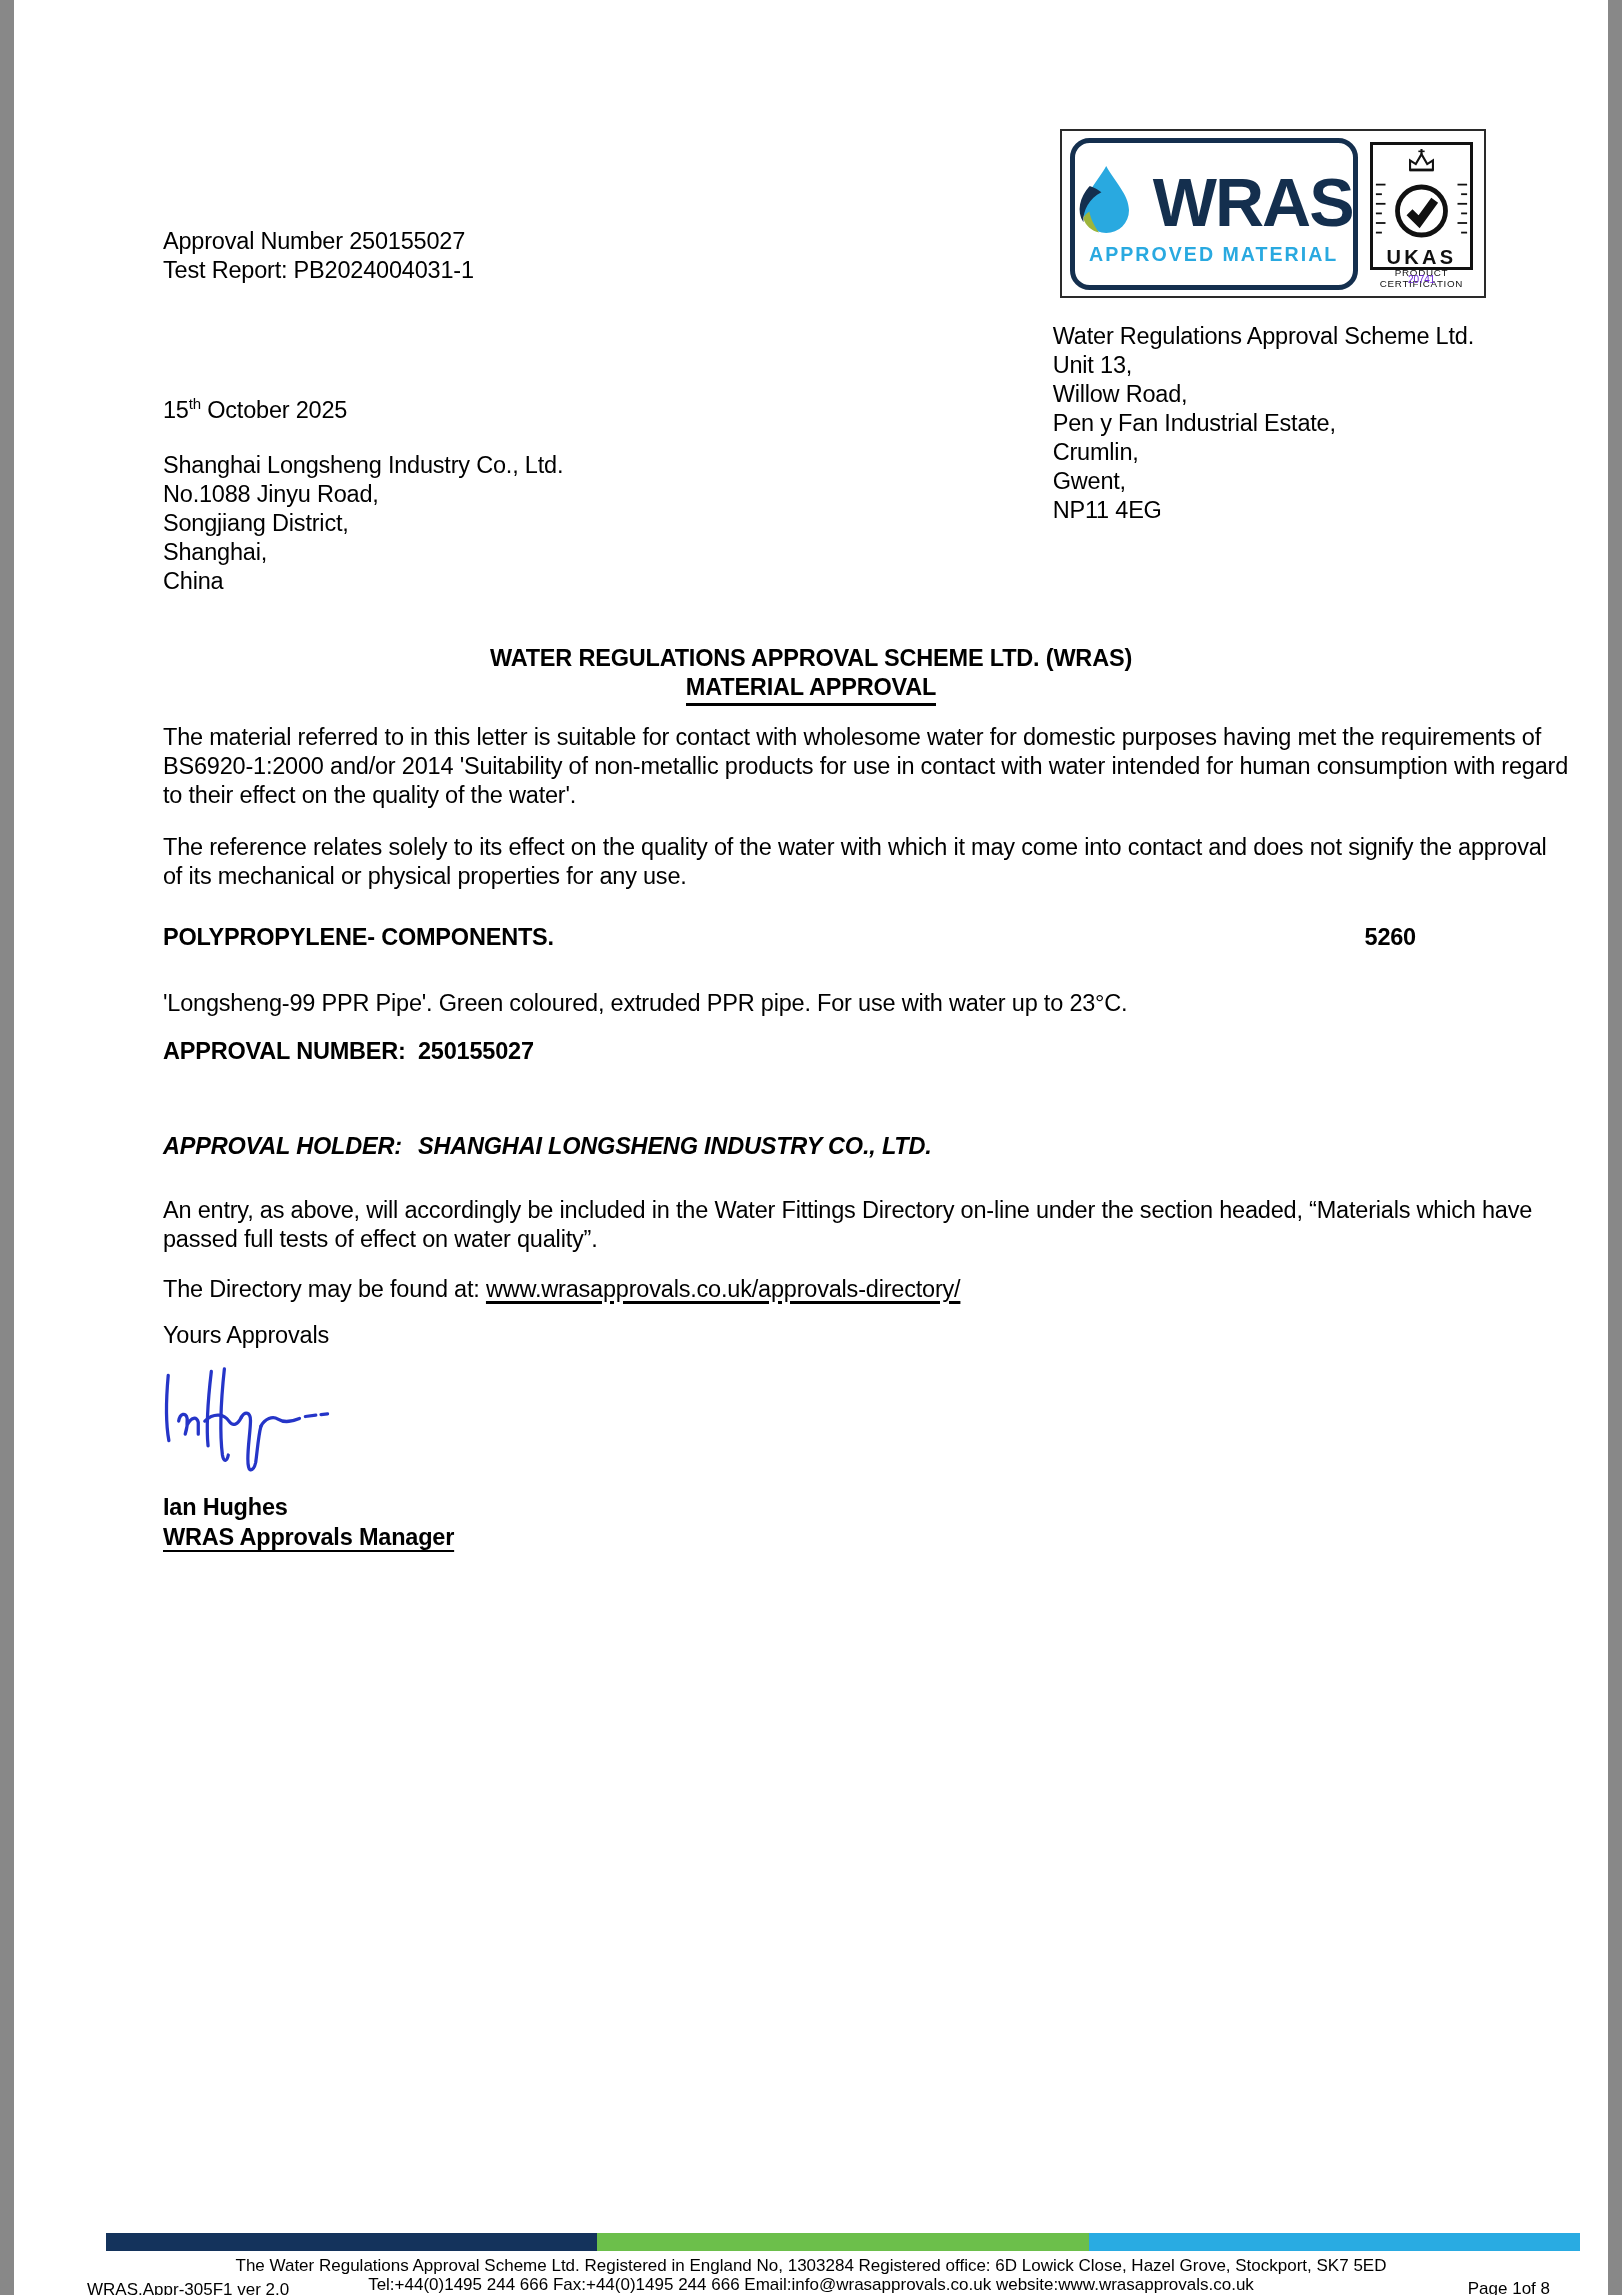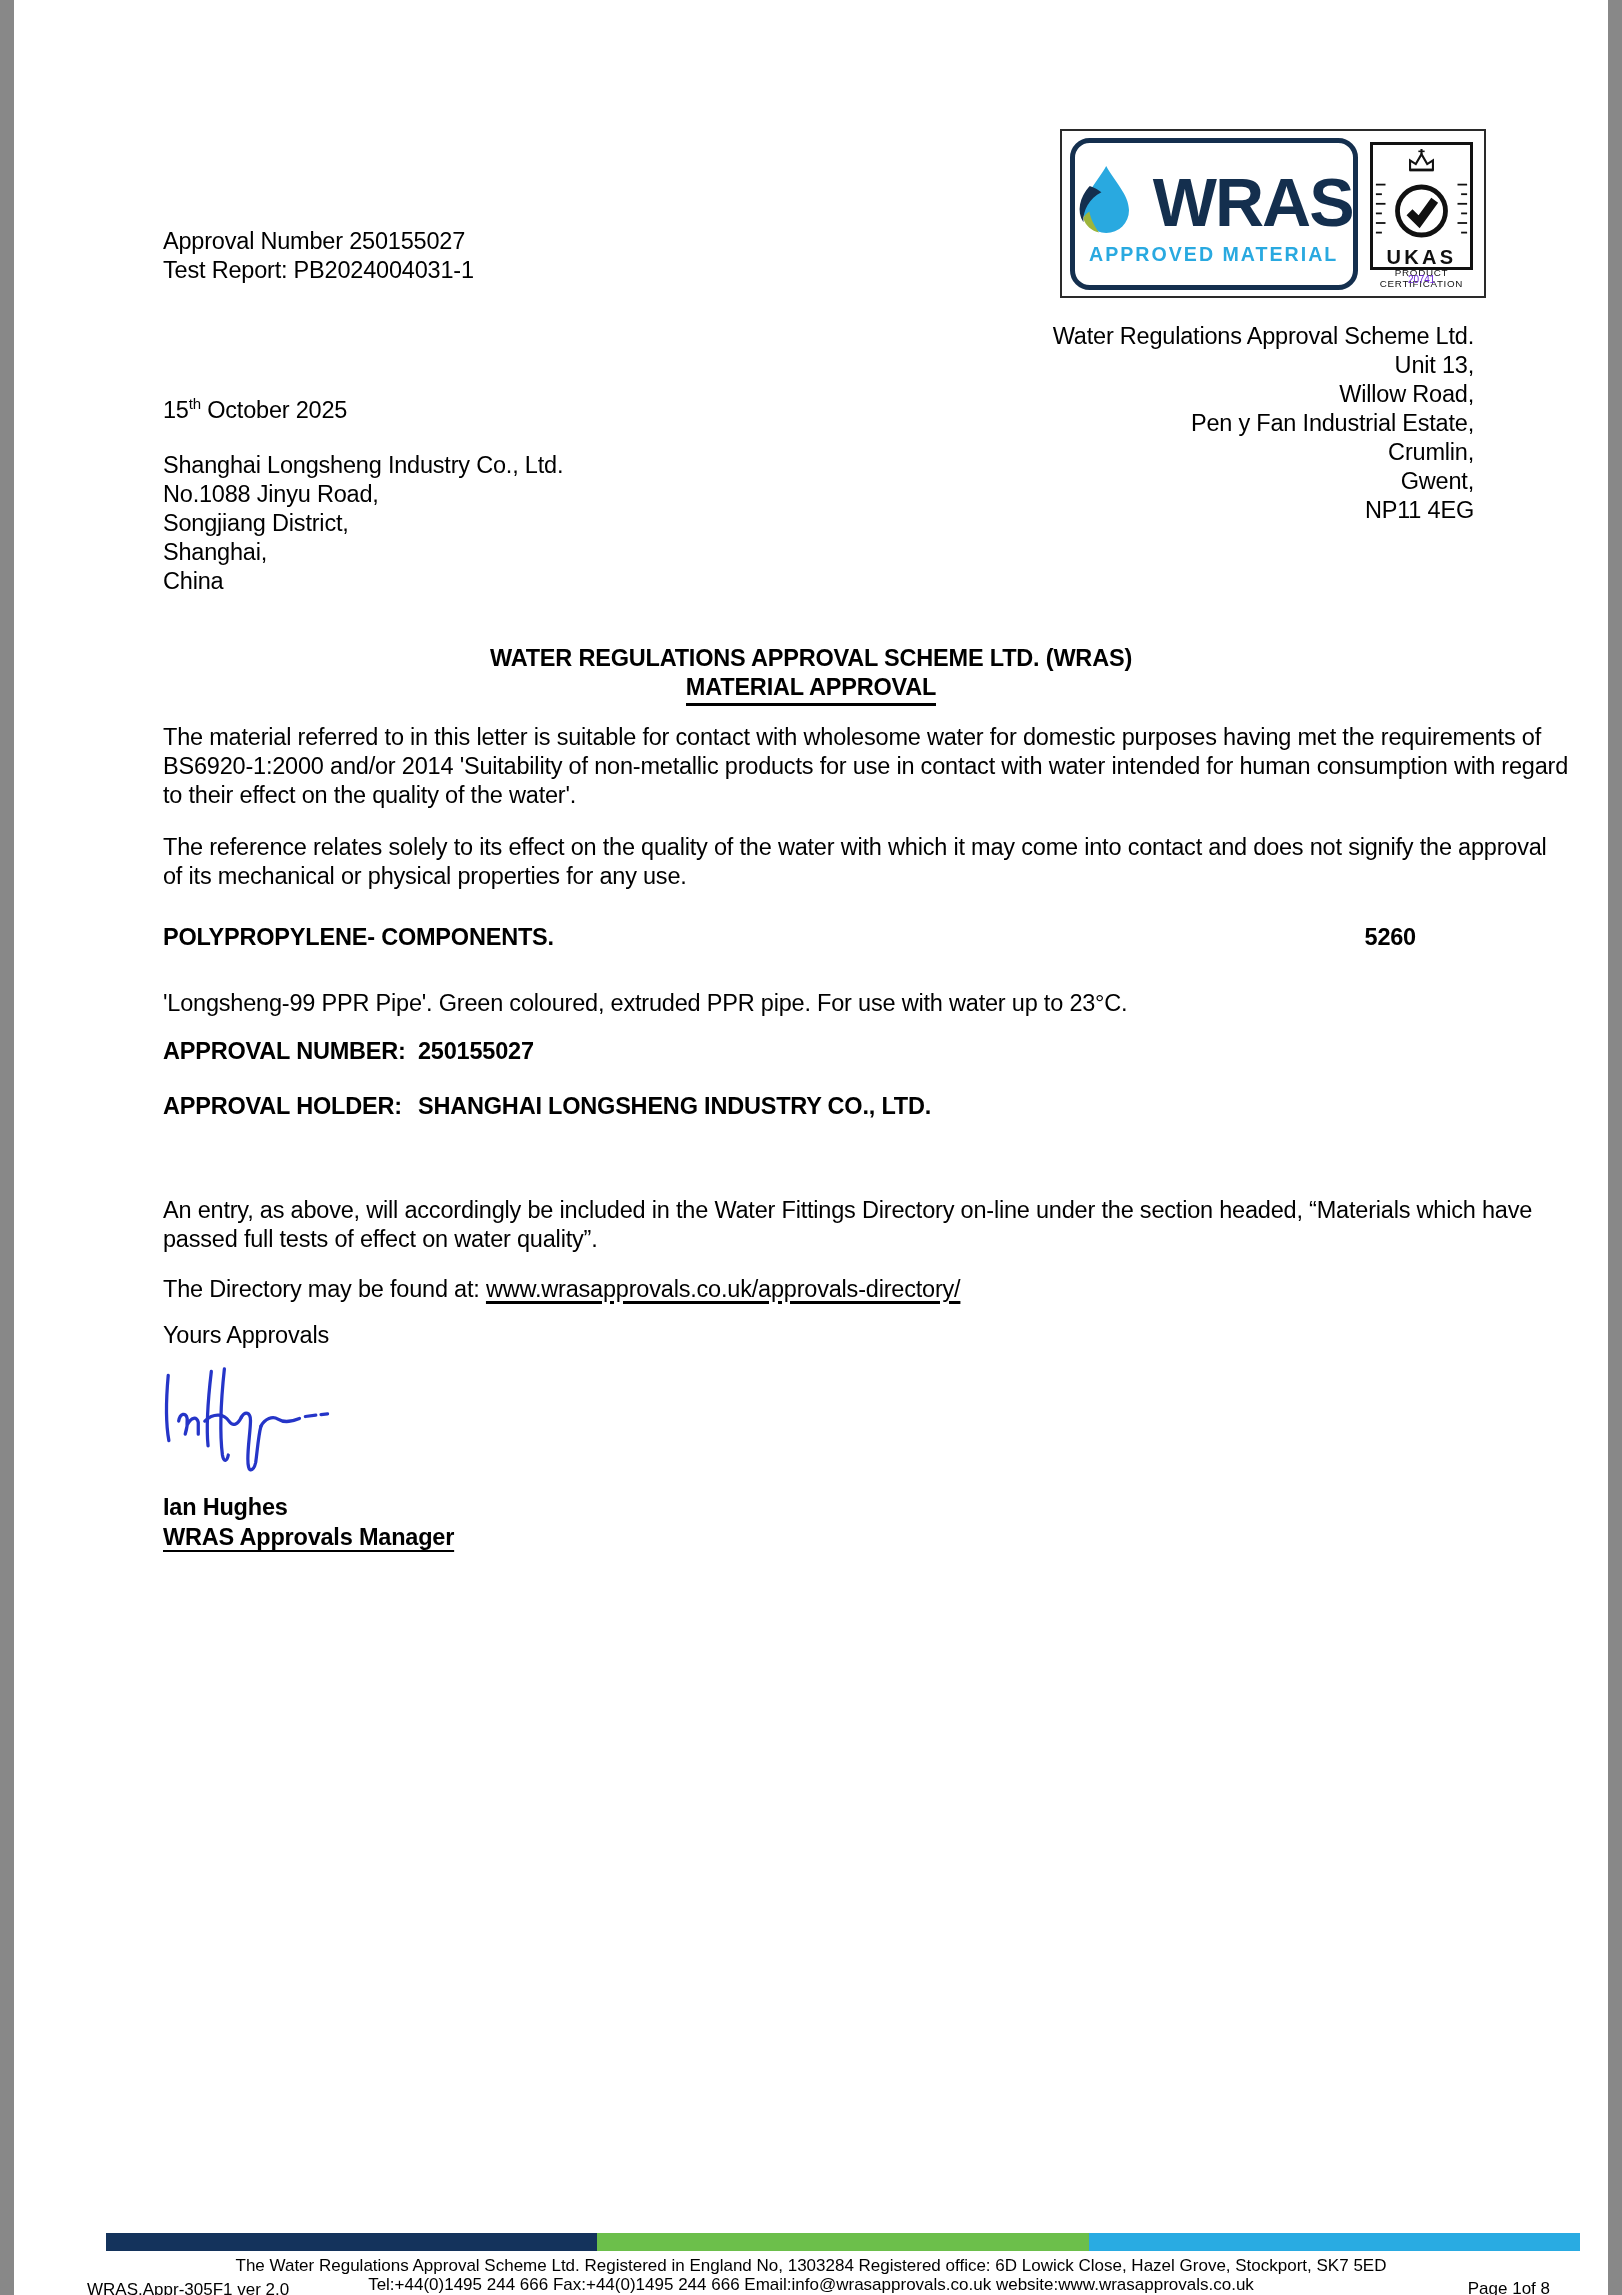--- a/index.html
+++ b/index.html
@@ -45,39 +45,39 @@
   .ukas-box{
     width:103px;height:128px;border:3.3px solid #111;background:#fff;
     display:flex;flex-direction:column;align-items:center;justify-content:space-between;
     padding:3.3px 1.3px;box-sizing:border-box;
   }
   .ukas-word{font-size:20px;font-weight:bold;letter-spacing:3.3px;line-height:1;color:#111;}
   .ukas-sub{font-size:9.8px;letter-spacing:0.7px;line-height:11px;color:#111;text-align:center;}
   .ukas-number{font-size:10px;font-weight:normal;margin-top:3.3px;color:#6d28d9;}
 
   
-  .sender{right:134px;top:322px;text-align:right;}
+  .sender{right:134px;top:322px;text-align:left;}
   .date-line{left:149px;top:395px;letter-spacing:-0.2px;}
   .date-line sup{font-size:15px;}
   .recipient{left:149px;top:451px;line-height:29px;}
 
   
   .titles{left:0;right:0;top:644px;text-align:center;line-height:29px;}
   .title-underline{display:inline-block;border-bottom:3.3px solid #000;padding-bottom:1.3px;}
 
   
   .para1{left:149px;top:723px;}
   .para2{left:149px;top:833px;}
   .section-heading{left:149px;top:924px;}
   .section-code{right:192px;top:924px;}
   .product-line{left:149px;top:990px;}
   .kv{left:149px;line-height:29px;}
   .kv .k{display:inline-block;width:255px;}
   .apn{top:1037px;}
-  .aph{top:1092px;}
+  .aph{top:1132px;font-style:italic;}
   .scheme{left:149px;top:1118px;}
   .entry{left:149px;top:1196px;}
   .directory{left:149px;top:1276px;}
   .dir-link{text-decoration:underline;text-decoration-thickness:2.6px;text-underline-offset:3.9px;color:#000;}
   .closing{left:149px;top:1322px;}
   .signature{left:145px;top:1361px;}
   .sig-name{left:149px;top:1494px;}
   .sig-role{left:149px;top:1524px;text-decoration:underline;text-decoration-thickness:2px;text-underline-offset:4.6px;}
 
   

